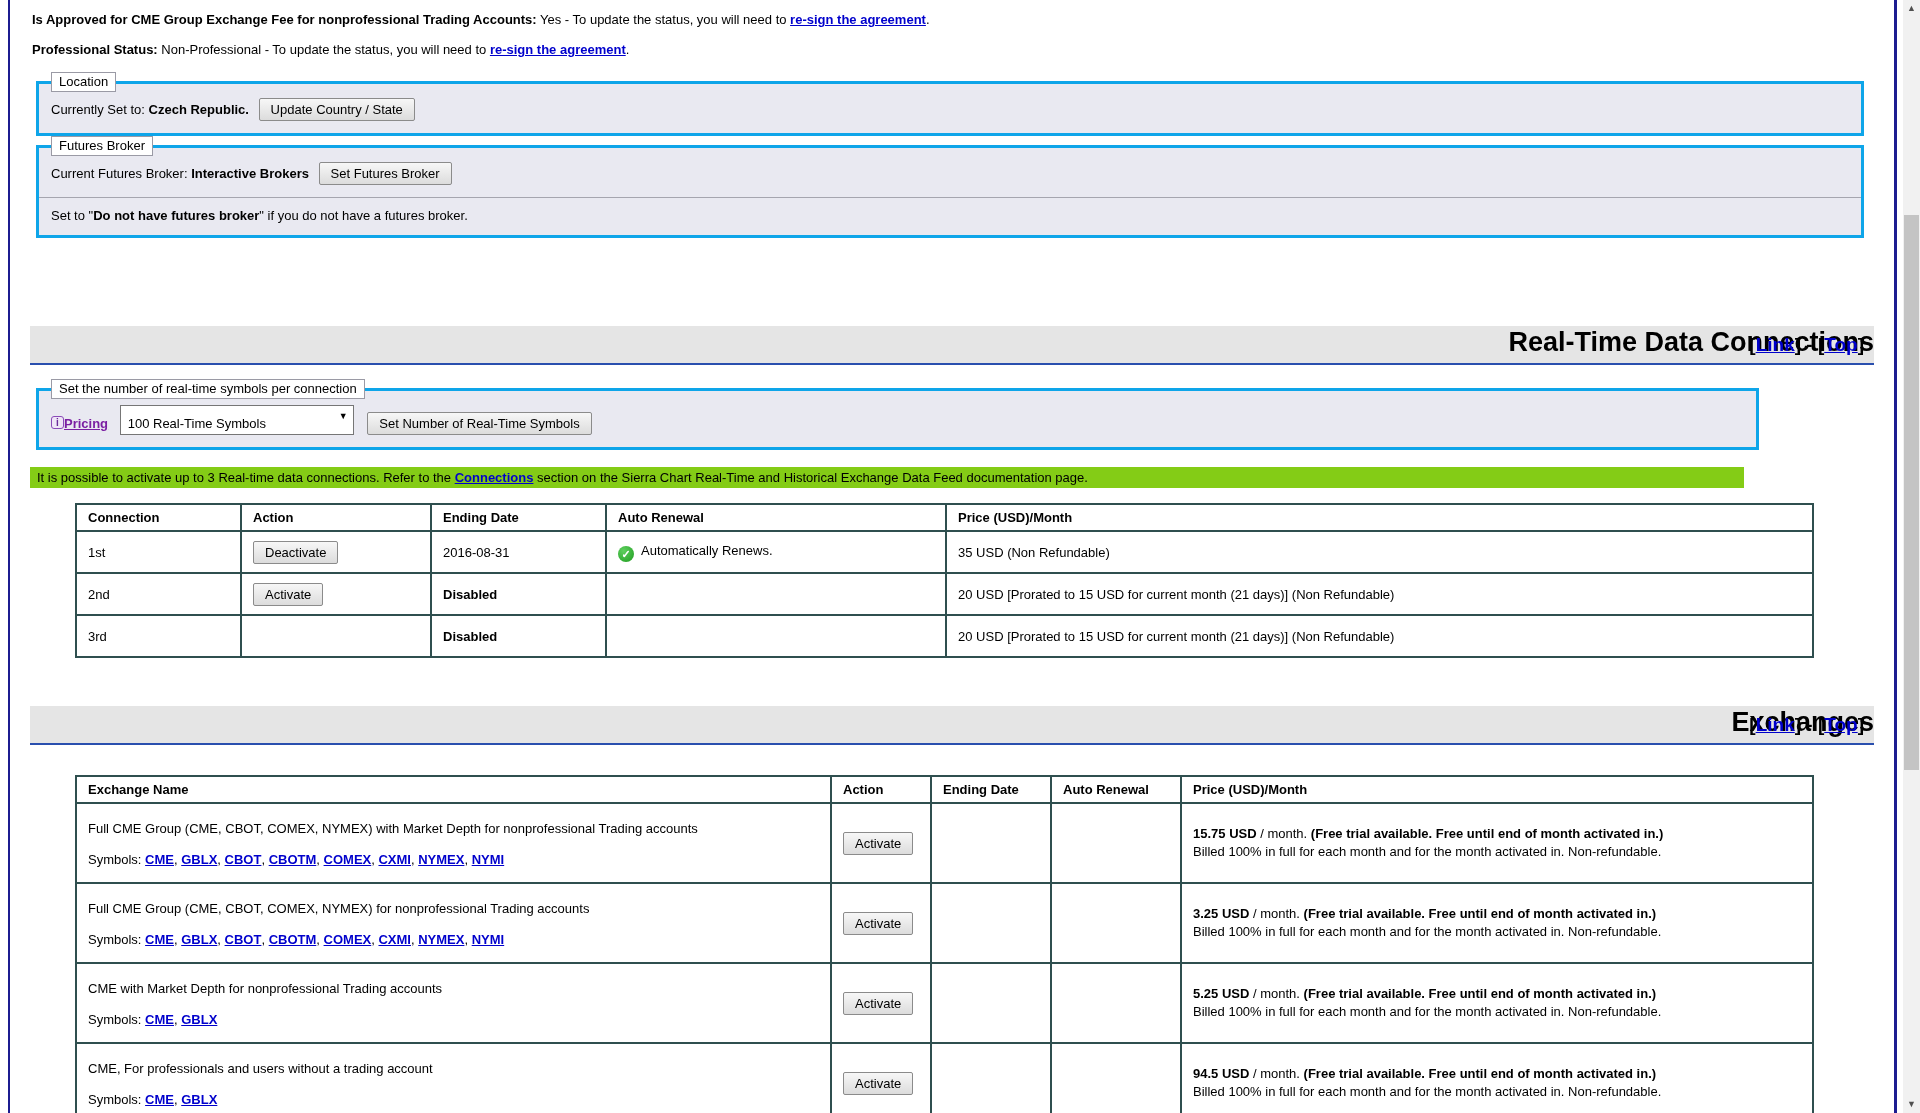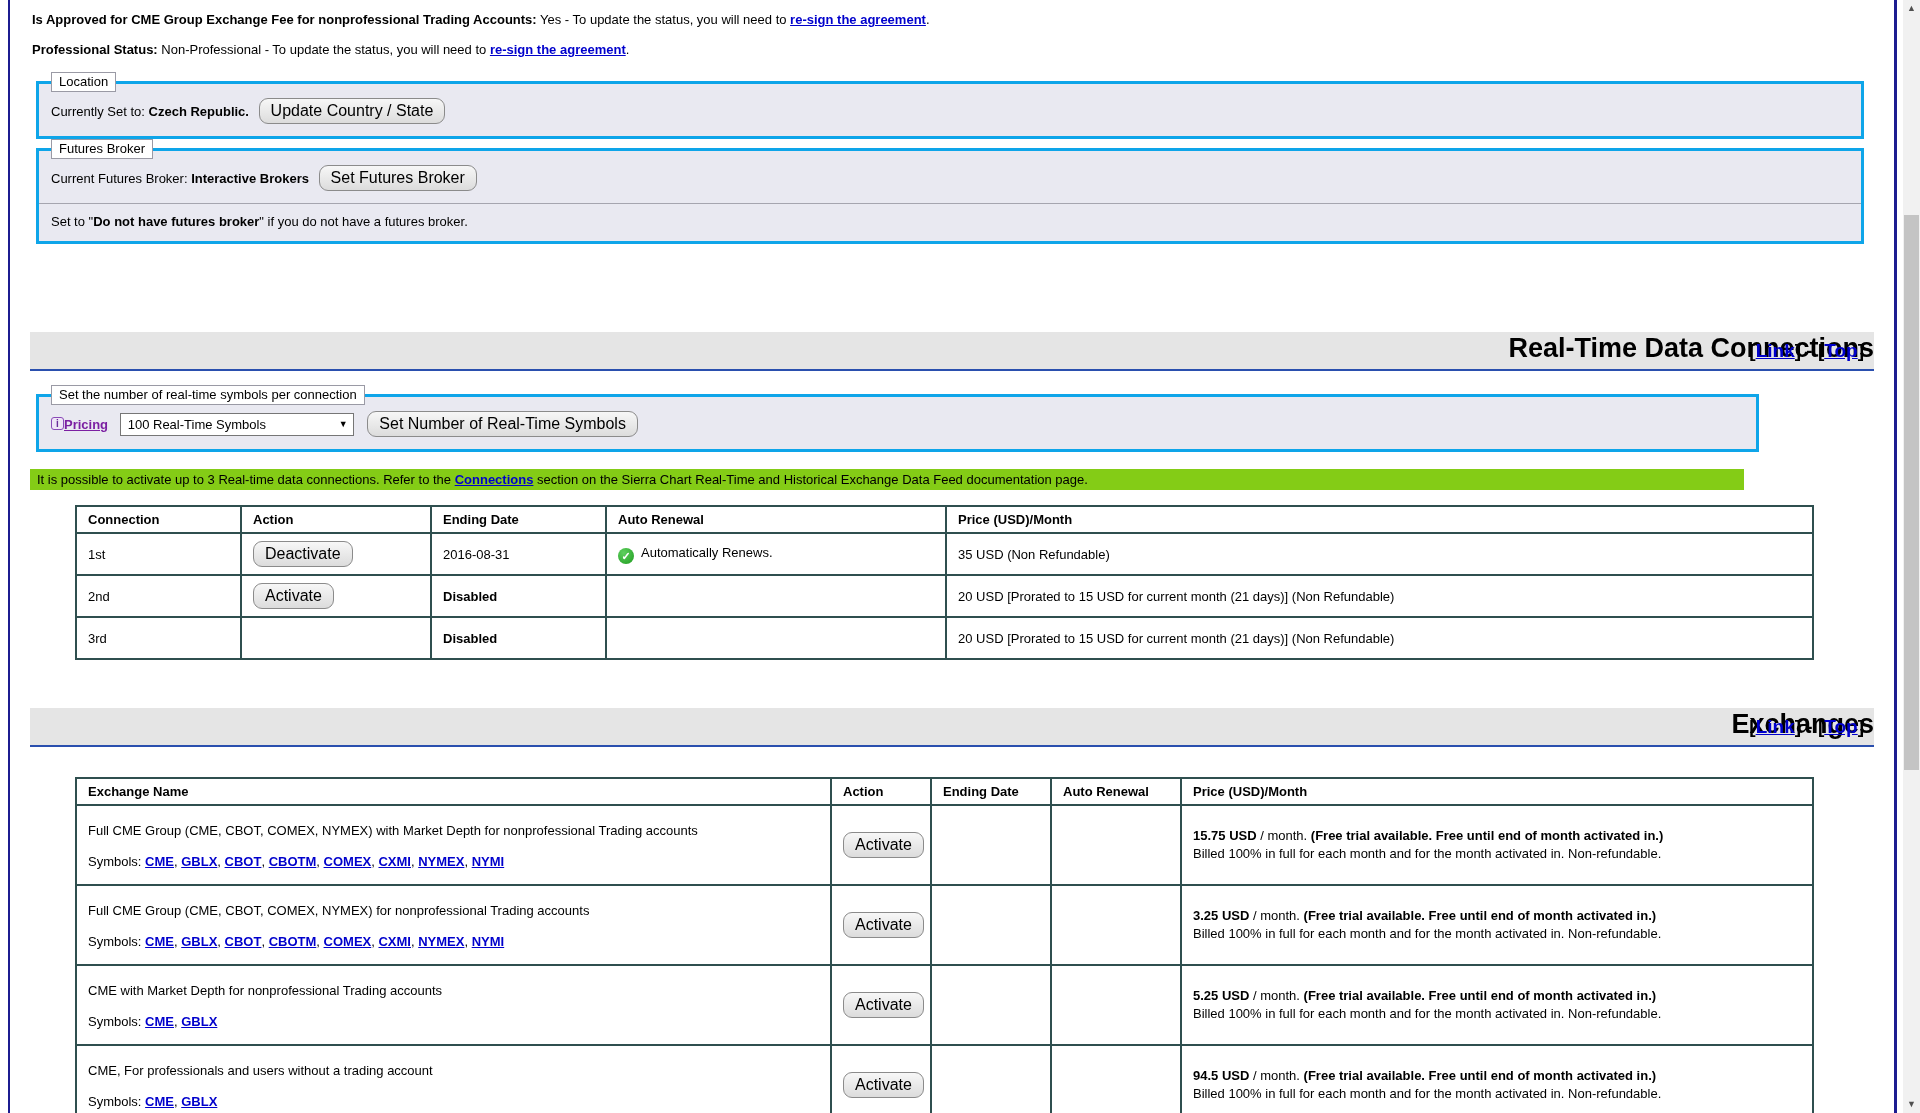--- a/index.html
+++ b/index.html
@@ -37,26 +37,26 @@
     background: #fff;
     border: 1px solid #9a9aa5;
     padding: 1px 7px 2px 7px;
     font-size: 13px;
   }
   .fs-row { margin: 4px 0 2px 0; }
   .fs-divider { border: 0; border-top: 1px solid #a5a5af; margin: 12px -12px 10px -12px; }
 
   button.btn {
     font-family: "Liberation Sans", sans-serif;
-    font-size: 16px;
+    font-size: 13px;
     color: #000;
     padding: 3px 11px;
     background: linear-gradient(#f7f7f7, #dcdcdc);
     border: 1px solid #8b8b8b;
-    border-radius: 9px;
+    border-radius: 2px;
     margin-left: 6px;
     cursor: pointer;
   }
   table button.btn { margin-left: 0; }
 
   
   .section-bar {
     position: relative;
     background: #e5e5e5;
     border-bottom: 2px solid #2a4fae;
@@ -89,21 +89,21 @@
     text-align: center;
     line-height: 12px;
     vertical-align: 2px;
   }
   .select {
     display: inline-block;
     position: relative;
     width: 234px;
     background: #fff;
     border: 1px solid #767676;
-    padding: 3px 20px 3px 7px;
+    padding: 10px 20px 3px 7px;
     margin: 0 4px 0 8px;
     cursor: default;
   }
   .sel-arrow {
     position: absolute;
     right: 5px; top: 5px;
     font-size: 9px;
     color: #000;
   }
 

